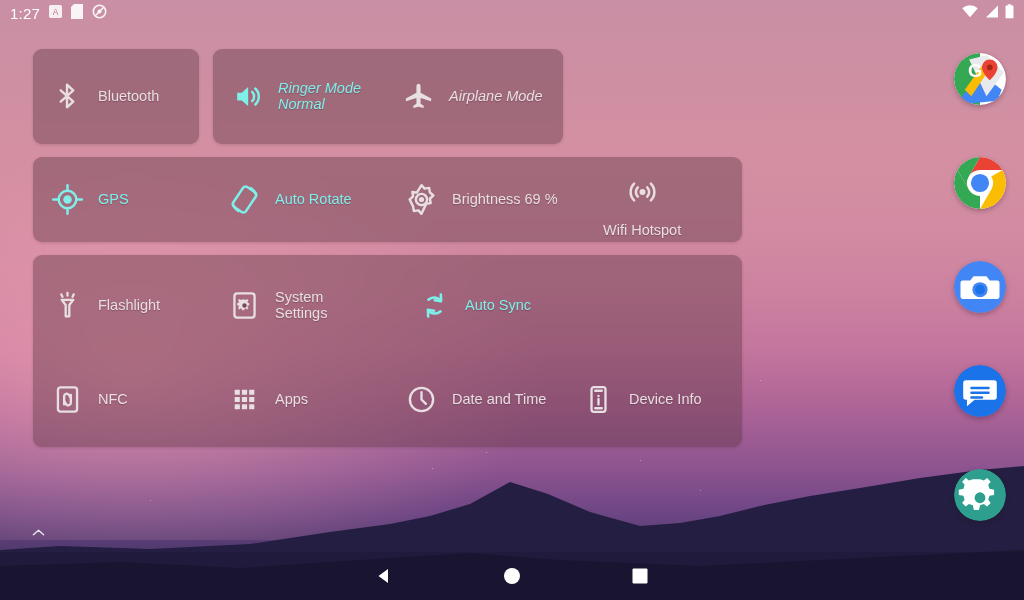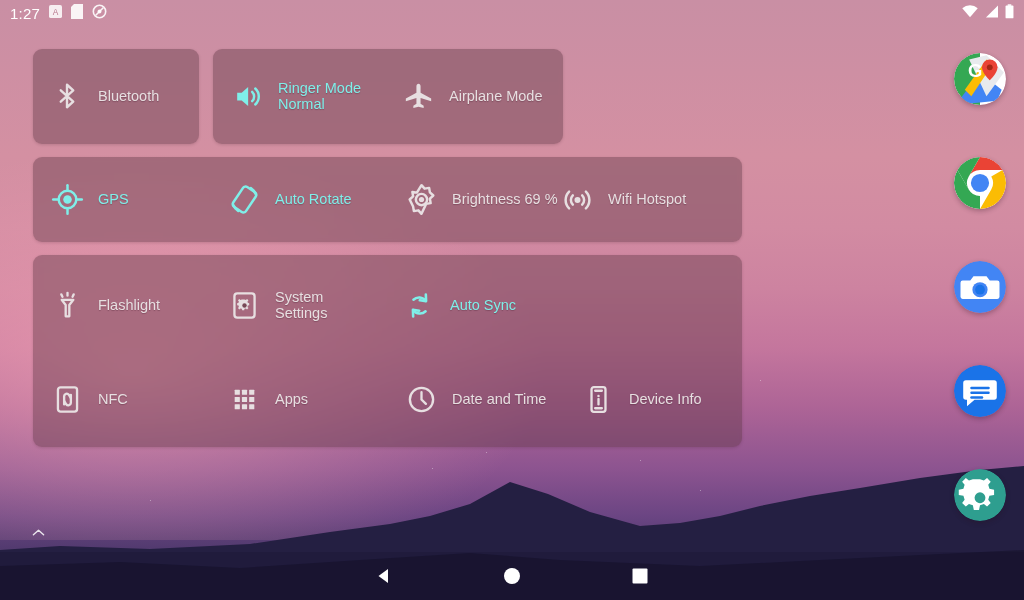--- a/index.html
+++ b/index.html
@@ -47,21 +47,21 @@
   
   #qs{position:absolute;left:0;top:0;width:1024px;height:444px;z-index:30;margin-top:18px;}
   .panel{
     position:absolute;
     background:rgba(95,55,68,.42);
     border-radius:9px;
     backdrop-filter:blur(2px);
     box-shadow:0 1px 3px rgba(60,25,40,.18);
   }
   #panel-1a{left:33px;top:31px;width:166px;height:95px;}
-  #panel-1b{left:213px;top:31px;width:350px;height:95px;}
+  #panel-1b{left:213px;top:31px;width:350px;height:95px;font-style:italic;}
   #panel-2{left:33px;top:139px;width:709px;height:85px;}
   #panel-3{left:33px;top:237px;width:709px;height:192px;}
 
   .tile{
     position:absolute;display:flex;align-items:center;gap:11px;
     height:56px;cursor:default;
   }
   .tile .ic{width:40px;height:40px;flex:0 0 40px;display:flex;align-items:center;justify-content:center;}
   .tile .lb{
     font-size:14.5px;line-height:16px;color:#e7dfe1;
@@ -221,21 +221,21 @@
         <svg width="33" height="33" viewBox="0 0 24 24">
           <path d="M12 1.6 l2.25 2.5 l3.3-.55 l.55 3.3 l2.5 2.25 l-2.5 2.25
                    l.55 3.3 l-3.3 .55 L12 22.4 l-2.25-2.5 l-3.3 .55 l-.55-3.3
                    L3.4 12 l2.5-2.25 l-.55-3.3 l3.3 .55 Z" fill="none" stroke="#e7dfe1" stroke-width="1.8" stroke-linejoin="round"></path>
           <circle cx="12" cy="12" r="4.1" fill="none" stroke="#e7dfe1" stroke-width="1.8"></circle>
           <circle cx="12" cy="12" r="1.9" fill="#e7dfe1"></circle>
         </svg>
       </span>
       <span class="lb">Brightness 69 %</span>
     </div>
-    <div class="tile" style="left:524px;top:14px;">
+    <div class="tile" style="left:570px;top:14px;flex-direction:column;">
       <span class="ic">
         <svg width="33" height="33" viewBox="0 0 24 24" fill="none" stroke="#e7dfe1" stroke-width="1.8" stroke-linecap="round">
           <circle cx="12" cy="12.4" r="2.2" fill="#e7dfe1" stroke="none"></circle>
           <path d="M8.6 9 a4.8 4.8 0 0 0 0 6.8"></path>
           <path d="M15.4 9 a4.8 4.8 0 0 1 0 6.8"></path>
           <path d="M5.9 6.3 a8.6 8.6 0 0 0 0 12.2"></path>
           <path d="M18.1 6.3 a8.6 8.6 0 0 1 0 12.2"></path>
         </svg>
       </span>
       <span class="lb">Wifi Hotspot</span>
@@ -263,21 +263,21 @@
                    v1.55 l-1.1 .25 l-.25 1.1 l .75 .85 l-1.1 1.1 l-.85-.75 l-1.1 .25
                    l-.25 1.1 h-1.55 l-.25-1.1 l-1.1-.25 l-.85 .75 l-1.1-1.1 l .75-.85
                    l-.25-1.1 l-1.1-.25 v-1.55 l1.1-.25 l.25-1.1 l-.75-.85 l1.1-1.1
                    l.85 .75 l1.1-.25 Z" fill="#e7dfe1" stroke="none"></path>
           <circle cx="12" cy="12" r="1.7" fill="rgba(120,72,86,1)" stroke="none"></circle>
         </svg>
       </span>
       <span class="lb">System
 Settings</span>
     </div>
-    <div class="tile on" style="left:366px;top:22px;">
+    <div class="tile on" style="left:381px;top:22px;">
       <span class="ic">
         <svg width="31" height="31" viewBox="0 0 24 24" fill="none" stroke="#7fefe9" stroke-width="2" stroke-linecap="round" stroke-linejoin="round">
           <path d="M16.8 8.4 A6.4 6.4 0 0 0 7.3 7.5"></path>
           <path d="M7.2 15.6 A6.4 6.4 0 0 0 16.7 16.5"></path>
           <path d="M16.9 3.5 L17.1 8.6 L12.2 8.0"></path>
           <path d="M7.1 20.5 L6.9 15.4 L11.8 16.0"></path>
         </svg>
       </span>
       <span class="lb">Auto Sync</span>
     </div>

